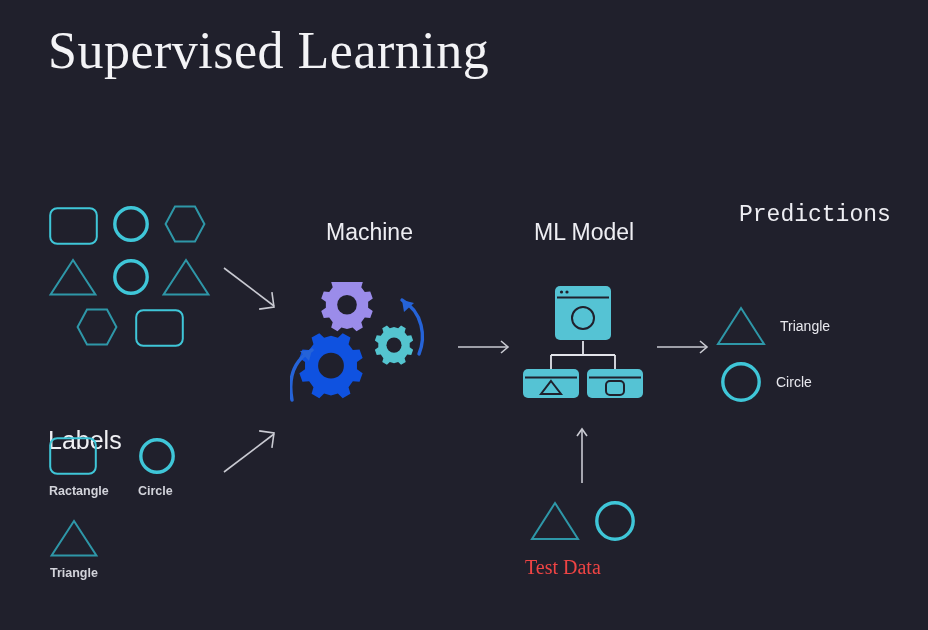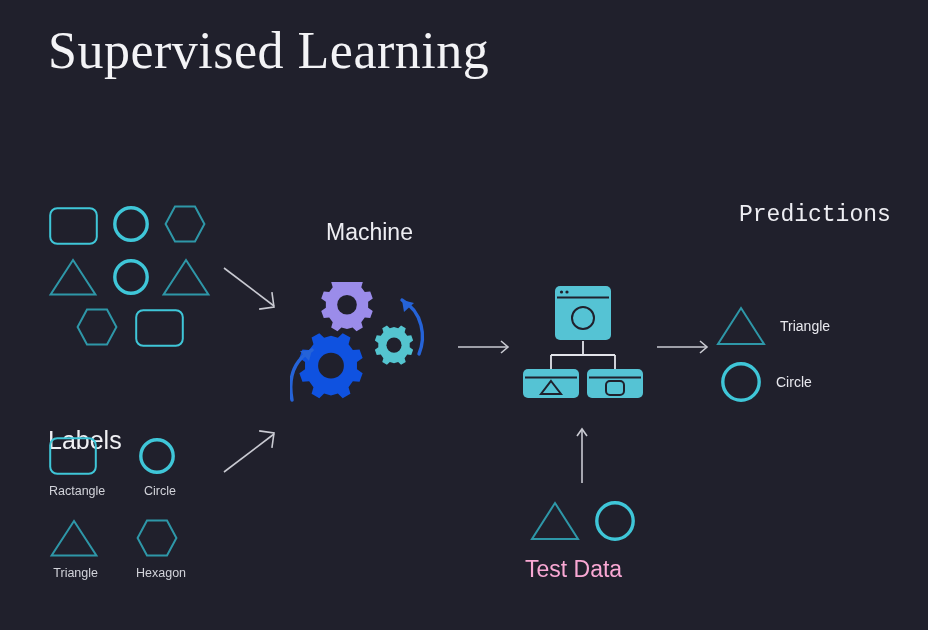--- a/index.html
+++ b/index.html
@@ -40,32 +40,33 @@
     font-size: 12.5px;
     color: #d2d3da;
     white-space: nowrap;
   }
   .pred-caption {
     font-size: 14px;
     color: #e8e8ee;
     white-space: nowrap;
   }
   .testdata-label {
-    font-size: 23px;
-    color: #f9a8d4;
-    white-space: nowrap;
+    font-size: 20px;
+    color: #ef4444;
+    white-space: nowrap;
+    font-family: Liberation Serif, serif;
   }
 
   
   .shape { display: block; }
   .shape svg { display: block; overflow: visible; }
 
   
   .grid-cell { position: absolute; }
-  .label-cell { position: absolute; text-align: right; }
+  .label-cell { position: absolute; text-align: left; font-weight: bold; }
   .label-cell .shape { margin-bottom: 6px; }
 
   .pred-row { position: absolute; display: flex; align-items: center; gap: 14px; }
 
   .testdata-wrap { position: absolute; display: flex; align-items: center; gap: 14px; }
 </style>
 </head>
 <body>
 
 <div id="stage">
@@ -159,28 +160,20 @@
 
   <div class="label-cell" style="left:50px; top:519px;">
     <span class="shape">
       <svg width="48" height="38" viewBox="0 0 48 38">
         <polygon points="24,2 46.4,36.4 1.6,36.4" fill="none" stroke="#2e97a8" stroke-width="2"></polygon>
       </svg>
     </span>
     <span class="shape-caption">Triangle</span>
   </div>
 
-  <div class="label-cell" style="left:136px; top:519px;">
-    <span class="shape">
-      <svg width="42" height="38" viewBox="0 0 42 38">
-        <polygon points="11,1.6 31,1.6 40.4,19 31,36.4 11,36.4 1.6,19" fill="none" stroke="#2e97a8" stroke-width="2"></polygon>
-      </svg>
-    </span>
-    <span class="shape-caption">Hexagon</span>
-  </div>
 
   <div class="abs" style="left:222px; top:266px;">
     <svg width="60" height="48" viewBox="0 0 60 48">
       <line x1="2" y1="2" x2="52" y2="40" stroke="#c9cad2" stroke-width="1.6"></line>
       <polyline points="52,26 52,41 37,41" fill="none" stroke="#c9cad2" stroke-width="1.6" transform="rotate(-8 52 41)"></polyline>
     </svg>
   </div>
 
   <div class="abs" style="left:222px; top:426px;">
     <svg width="60" height="48" viewBox="0 0 60 48">
@@ -246,20 +239,21 @@
     </svg>
   </div>
 
   <div class="abs" style="left:458px; top:338px;">
     <svg width="56" height="18" viewBox="0 0 56 18">
       <line x1="0" y1="9" x2="50" y2="9" stroke="#c9cad2" stroke-width="1.6"></line>
       <polyline points="43,3 50,9 43,15" fill="none" stroke="#c9cad2" stroke-width="1.6"></polyline>
     </svg>
   </div>
 
+  <div class="abs stage-head" style="left:518px; top:219px;">ML Model</div>
 
   <div class="abs" style="left:518px; top:285px;">
     <svg width="130" height="115" viewBox="0 0 130 115">
 
       <path d="M65,56 L65,70 M33,70 L97,70 M33,70 L33,84 M97,70 L97,84" fill="none" stroke="#e3e4ea" stroke-width="1.8"></path>
 
       <g>
         <rect x="37" y="1" width="56" height="54" rx="5" ry="5" fill="#55c3d4"></rect>
         <line x1="39" y1="12.5" x2="91" y2="12.5" stroke="#20202c" stroke-width="2"></line>
         <circle cx="43.5" cy="7" r="1.6" fill="#20202c"></circle>

